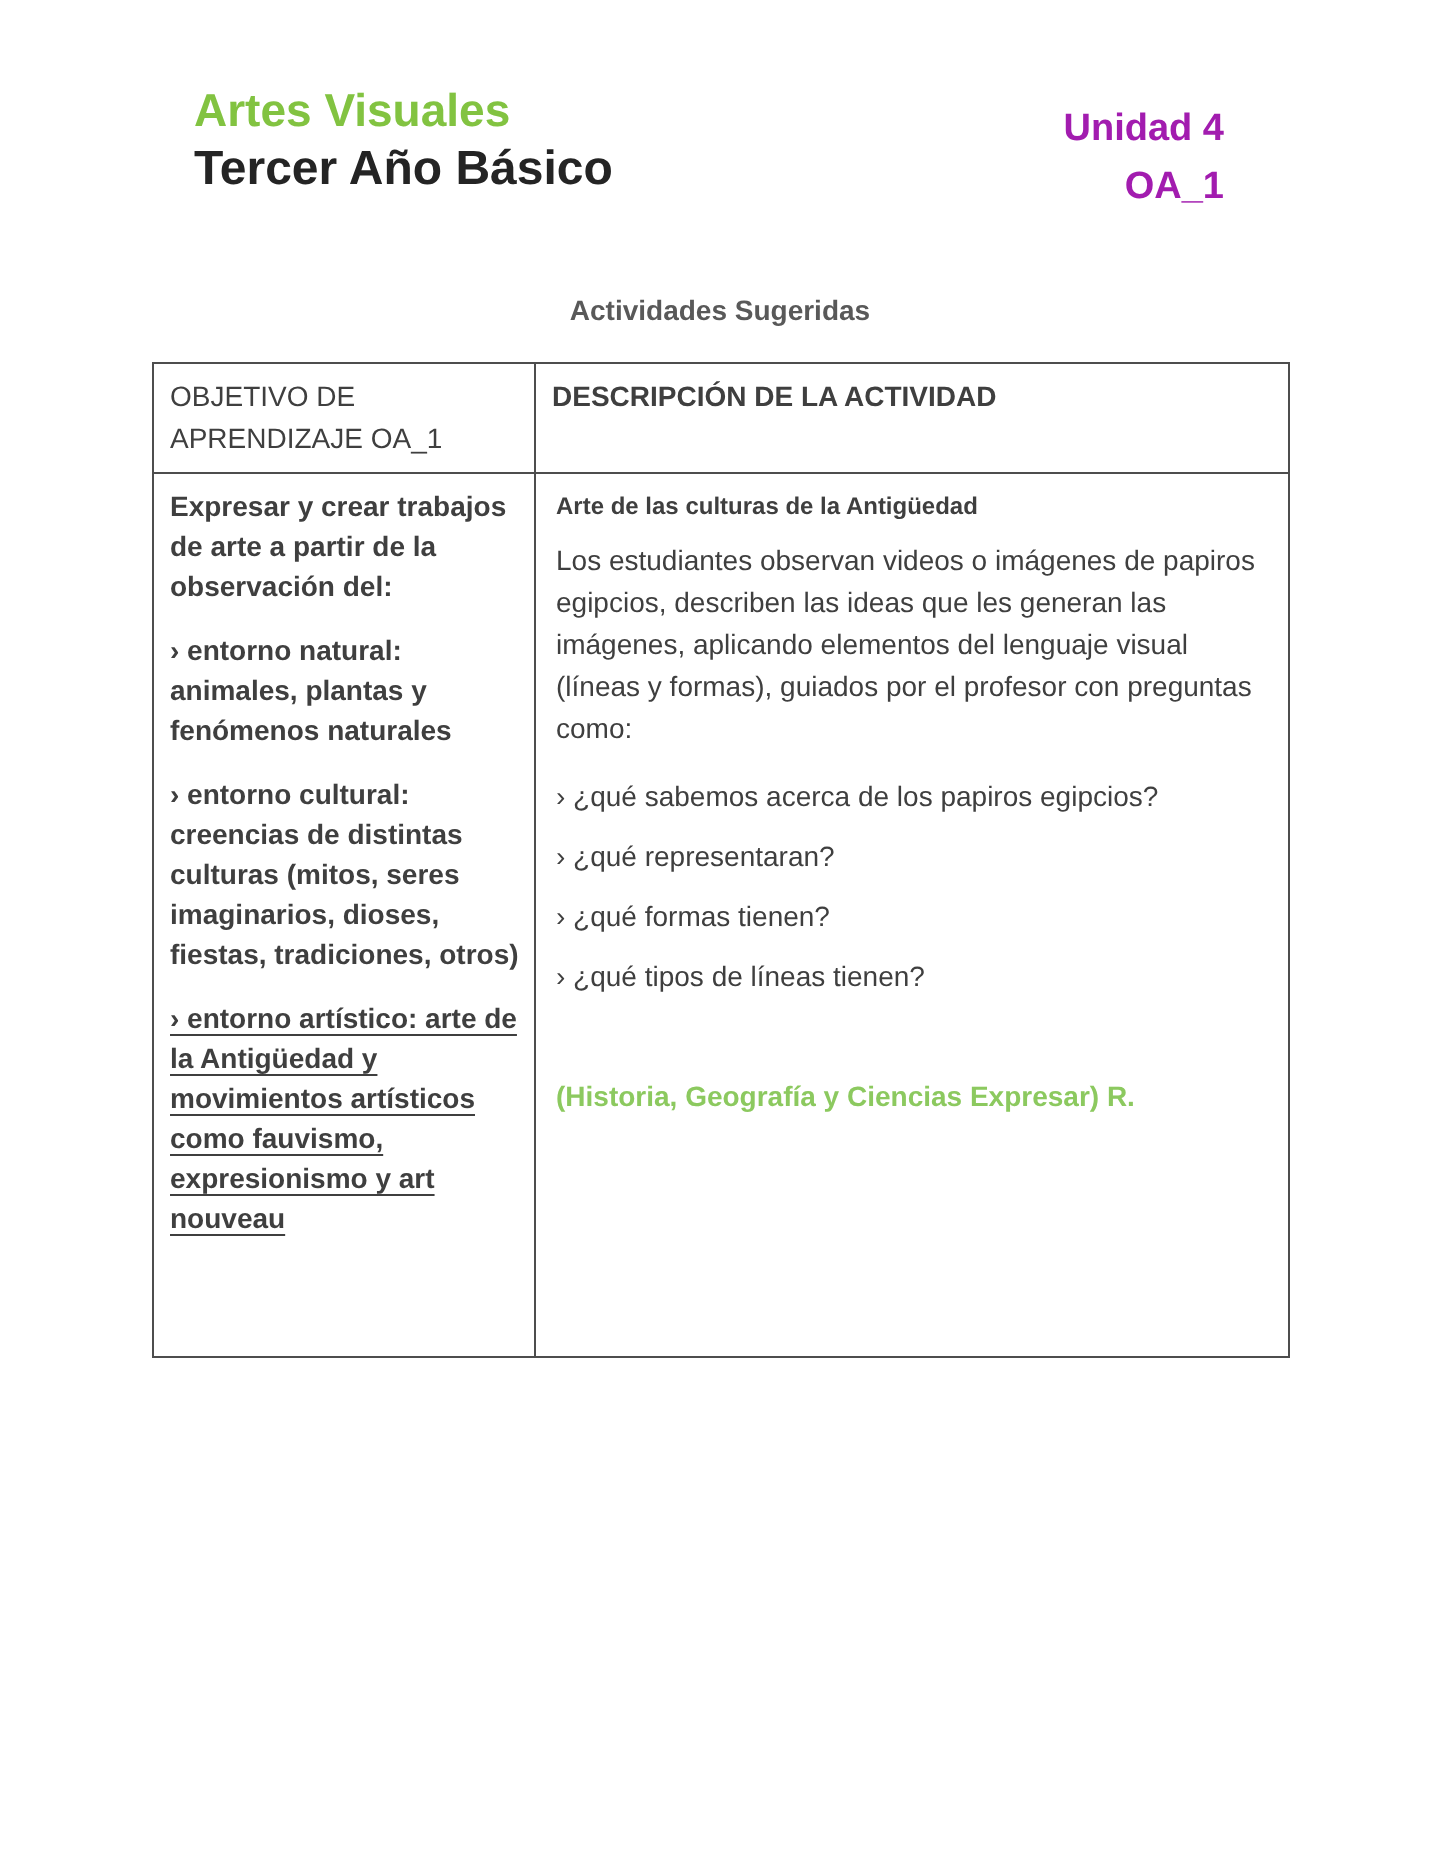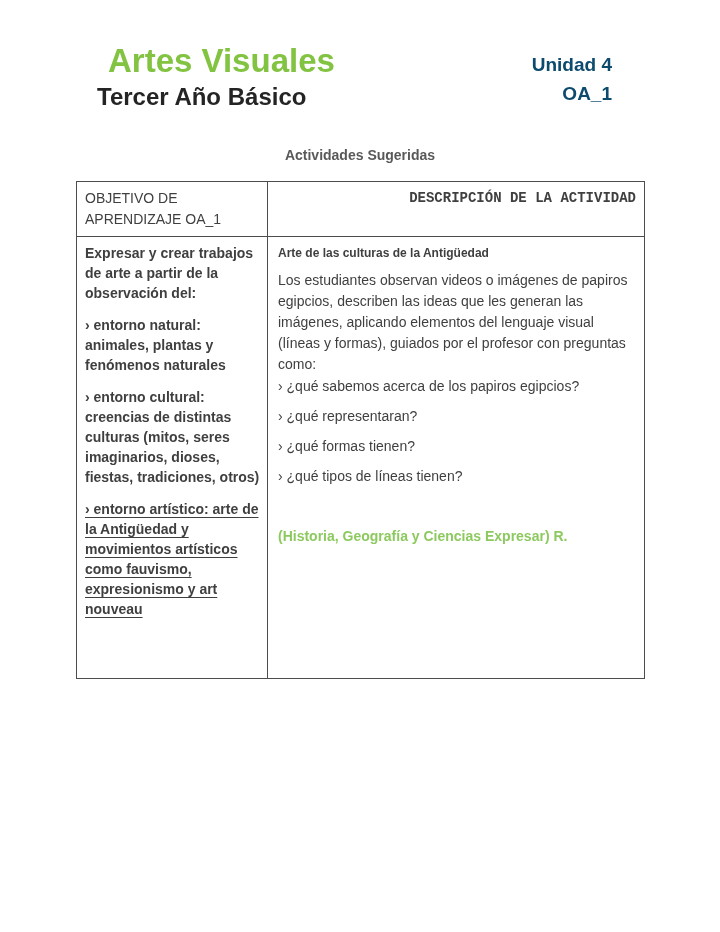--- a/index.html
+++ b/index.html
@@ -11,33 +11,33 @@
     overflow: hidden;
     color: #3f3f3f;
   }
   .page { position: absolute; inset: 0; background: #ffffff; }
 
   
   .doc-header-left {
     position: absolute; top: 42px; left: 97px;
   }
   .doc-title {
-    font-size: 33px; font-weight: bold; color: #82c341;
-    line-height: 1.15; letter-spacing: 0px; margin-left: 11px;
+    font-size: 23px; font-weight: bold; color: #82c341;
+    line-height: 1.15; letter-spacing: 0px;
   }
   .doc-subtitle {
     font-size: 24px; font-weight: bold; color: #242424;
     margin-top: 3px;
   }
   .doc-header-right {
     position: absolute; top: 50px; right: 108px;
     text-align: right;
   }
   .unit-label, .oa-label {
-    font-size: 19px; font-weight: bold; color: #0c4a6e;
+    font-size: 19px; font-weight: bold; color: #a21caf;
     line-height: 29px;
   }
 
   
   .section-title {
     position: absolute; top: 147px; left: 0; width: 100%;
     text-align: center;
     font-size: 14px; font-weight: bold; color: #595959;
   }
 
@@ -59,26 +59,25 @@
 
   .th-objective {
     text-align: left;
     font-weight: normal;
     font-size: 14.5px;
     padding: 6px 8px 6px 8px;
     height: 52px;
     line-height: 21px;
   }
   .th-description {
-    text-align: right;
+    text-align: left;
     font-weight: bold;
     font-size: 14.5px;
     padding: 6px 8px;
     line-height: 21px;
-    font-family: Liberation Mono, monospace;
   }
 
   .cell-objective {
     height: 442px;
     padding: 6px 6px 6px 8px;
     font-weight: bold;
     line-height: 20px;
   }
   .cell-objective p { margin: 0 0 12px 0; }
   .cell-objective p.underlined {
@@ -91,21 +90,21 @@
     font-size: 14.5px;
     line-height: 21px;
   }
   .activity-heading {
     font-weight: bold;
     font-size: 12px;
   }
   .activity-paragraph {
     margin-top: 6px;
   }
-  .questions { margin-top: 1px; }
+  .questions { margin-top: 13px; }
   .question { margin: 0 0 9px 0; }
   .activity-note {
     margin-top: 39px;
     font-weight: bold;
     color: #8cc95f;
   }
 </style>
 </head>
 <body>
 

